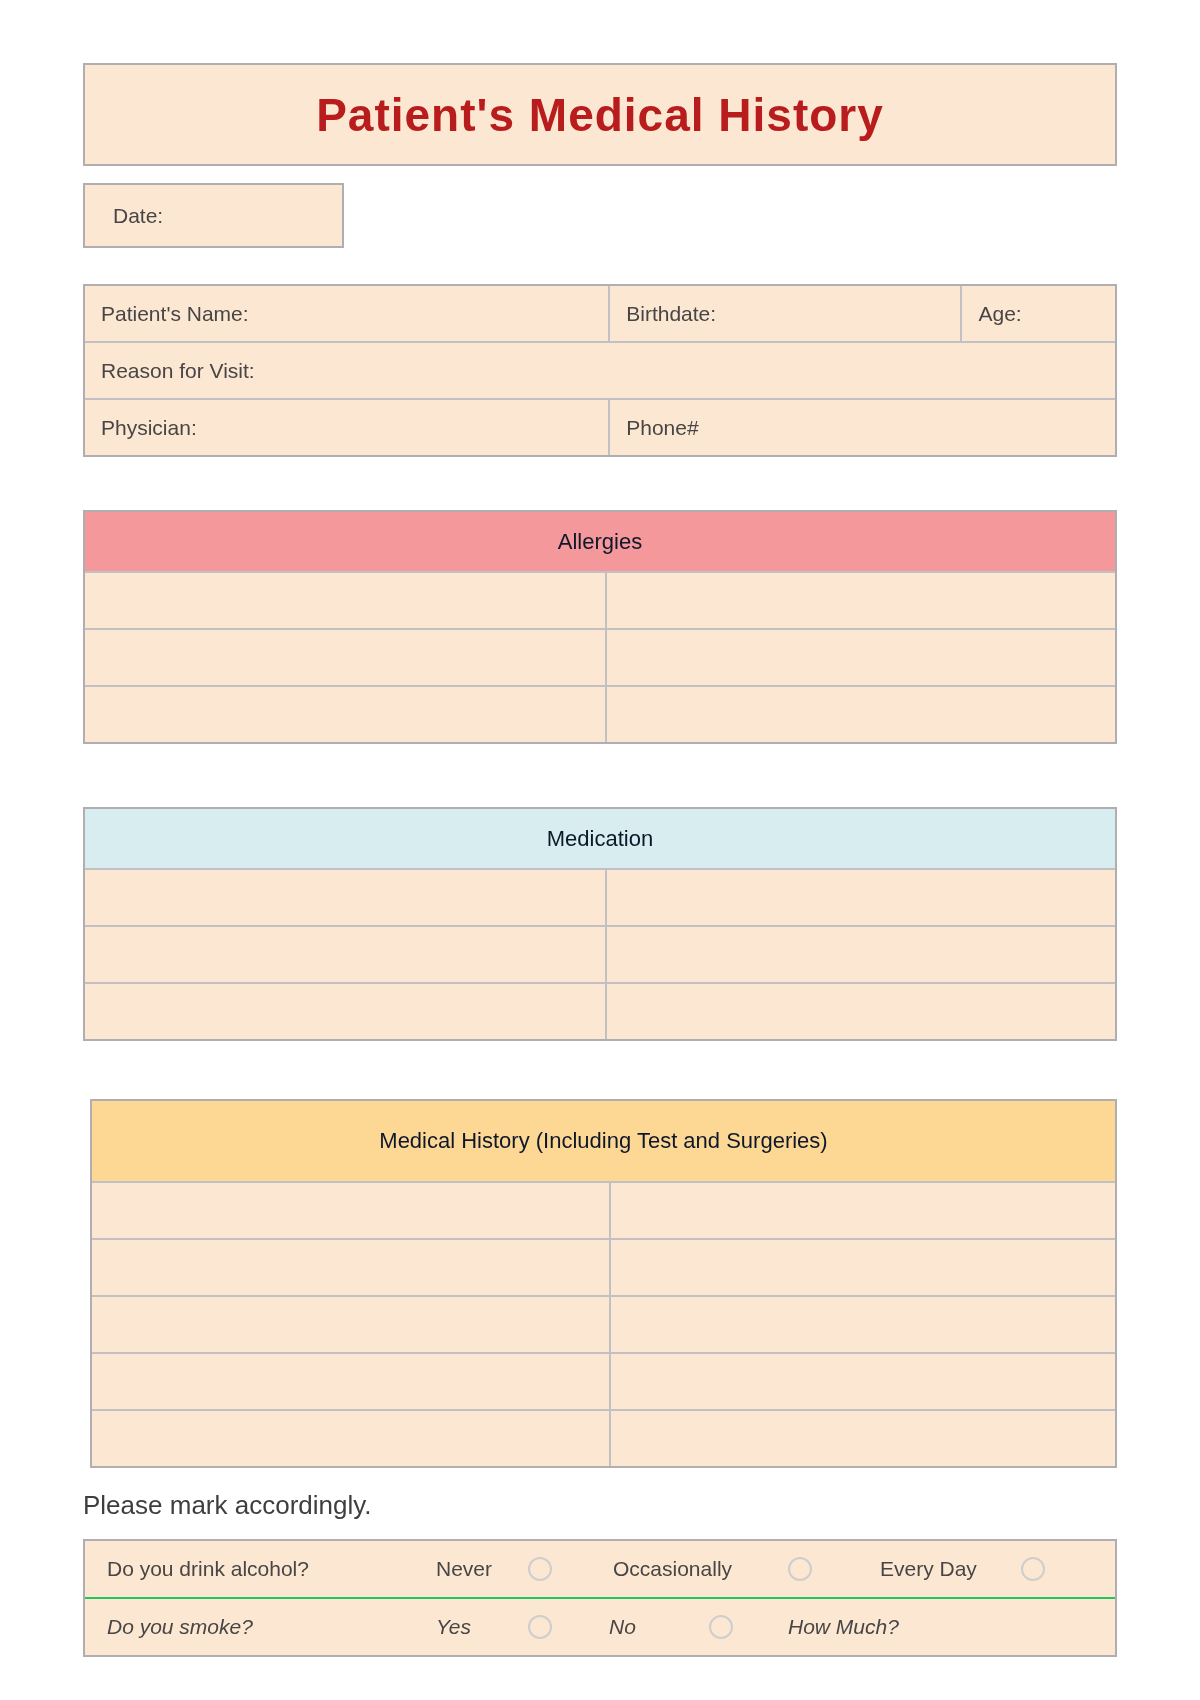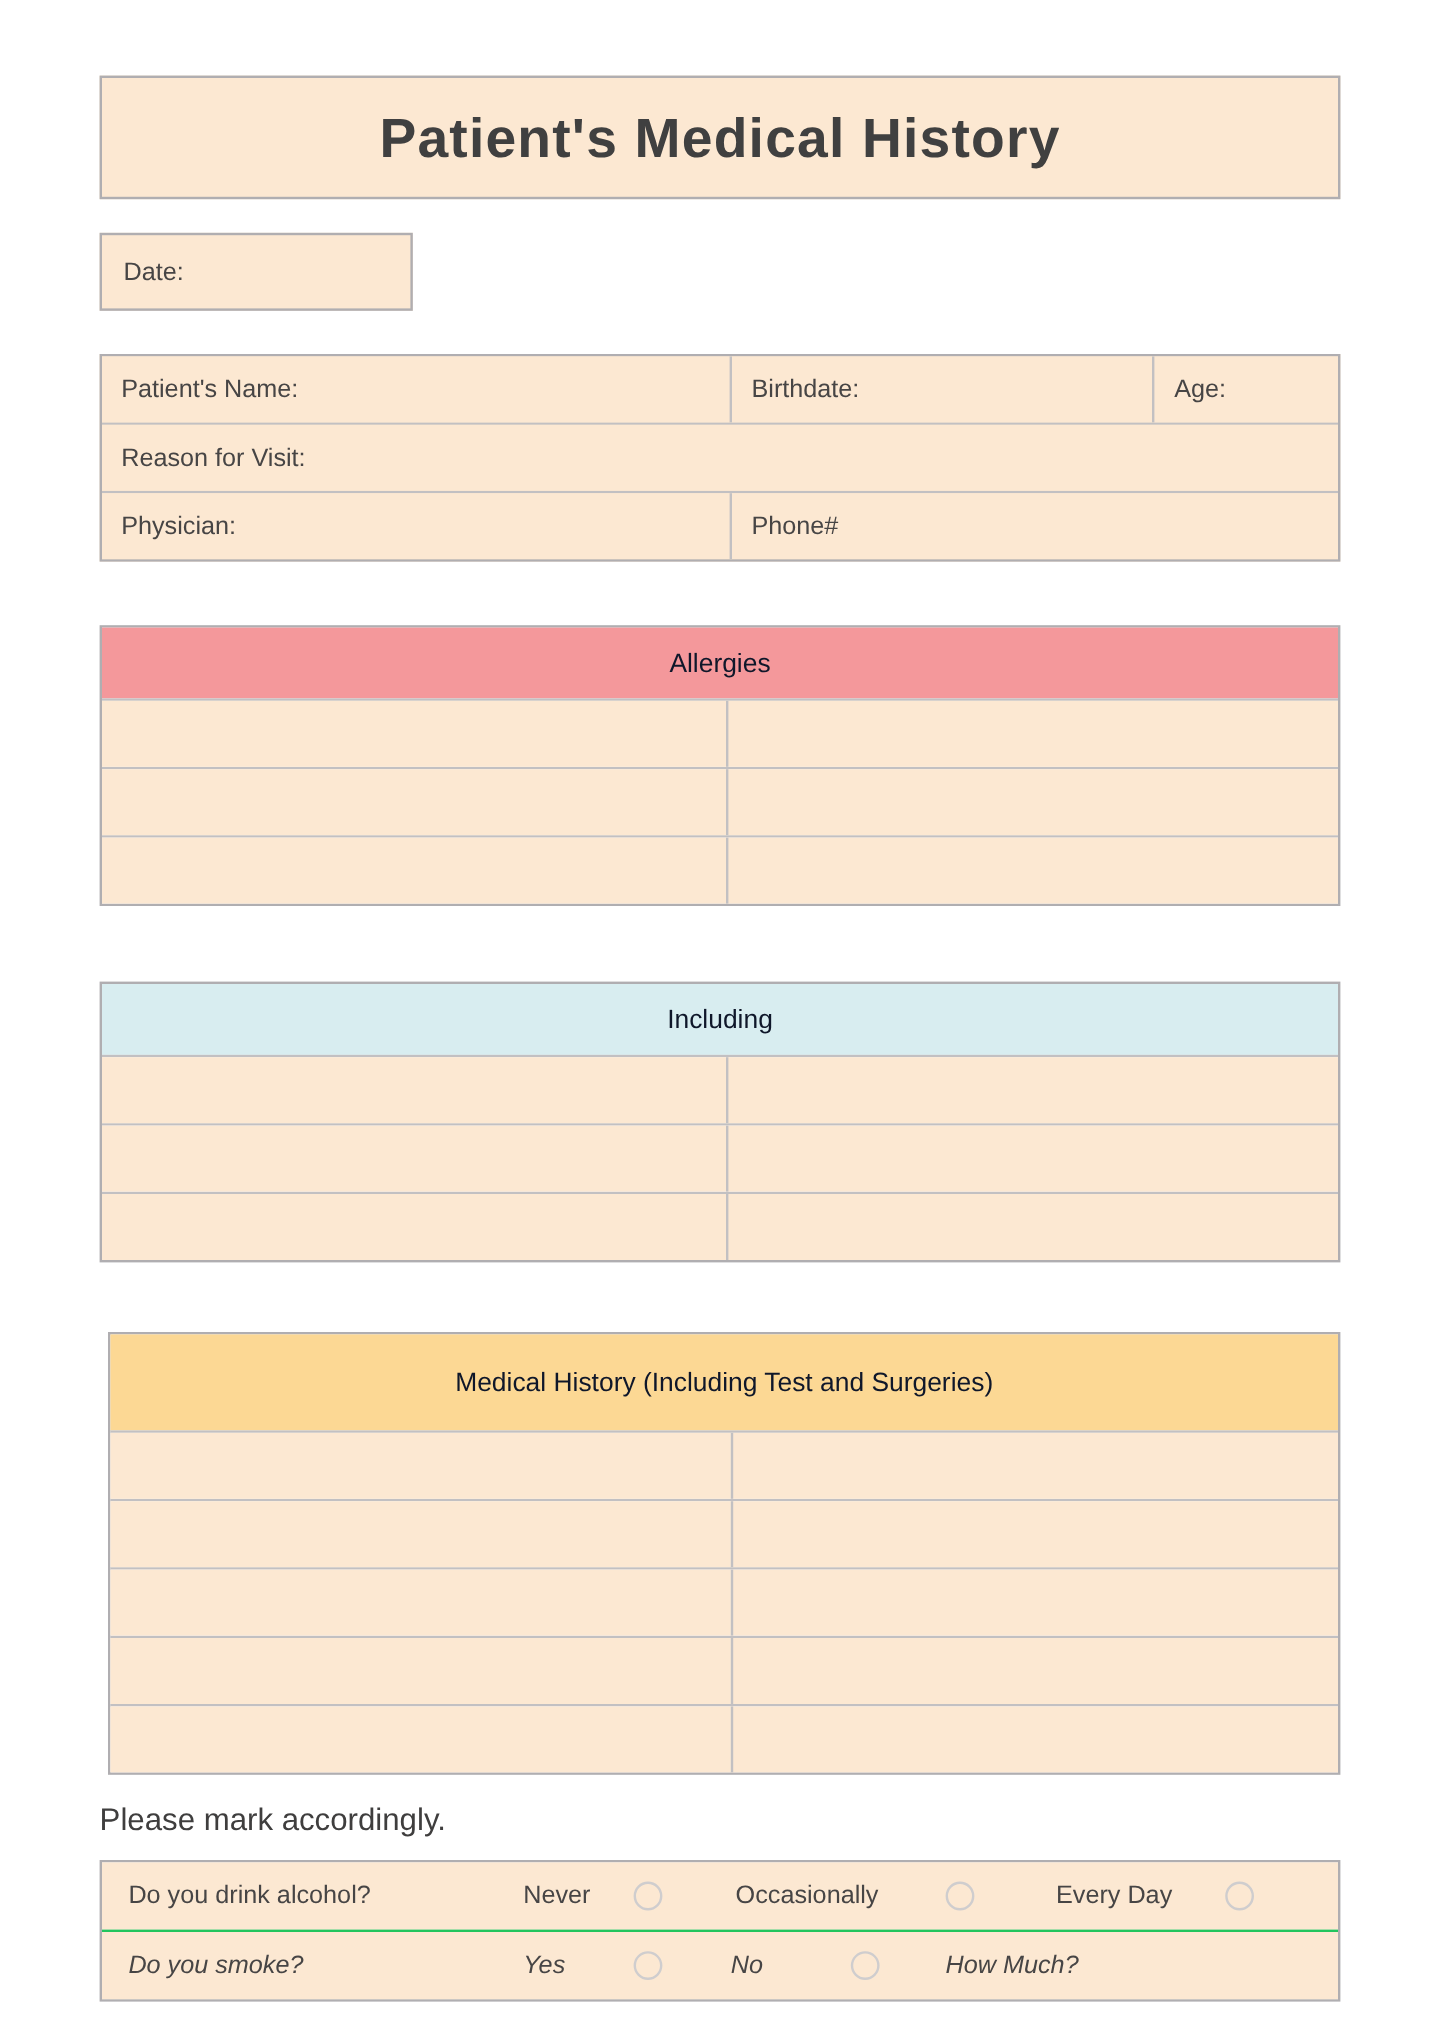--- a/index.html
+++ b/index.html
@@ -3,24 +3,24 @@
 <meta charset="utf-8">
 <style>
   html,body{margin:0;padding:0;background:#ffffff;}
   .page{position:relative;width:1200px;height:1700px;background:#ffffff;
         font-family:"Liberation Sans",sans-serif;color:#474545;overflow:hidden;}
   .content{position:absolute;left:83px;top:0;width:1034px;}
 
   .box{box-sizing:border-box;border:2px solid #b0aeb1;background:#fce8d2;}
 
   .title-box{margin-top:63px;height:103px;display:flex;align-items:center;justify-content:center;}
-  .title-text{font-size:46px;font-weight:800;color:#404040;letter-spacing:1px;}
+  .title-text{font-size:46px;font-weight:800;color:#b91c1c;letter-spacing:1px;}
 
-  .date-box{margin-top:28px;width:261px;height:65px;display:flex;align-items:center;
-            padding-left:18px;font-size:21px;}
+  .date-box{margin-top:17px;width:261px;height:65px;display:flex;align-items:center;
+            padding-left:28px;font-size:21px;}
 
   .info-table{margin-top:36px;}
   .info-row{display:grid;height:55px;}
   .info-row.r1{grid-template-columns:50.8% 34.2% 15%;}
   .info-row.r2{grid-template-columns:50.8% 49.2%;}
   .info-row.r3{grid-template-columns:100%;}
   .info-row + .info-row{border-top:2px solid #c2c0c2;}
   .info-cell{background:#fce8d2;display:flex;align-items:center;padding-left:16px;font-size:21px;}
   .info-cell + .info-cell{border-left:2px solid #c2c0c2;}
 
@@ -92,21 +92,21 @@
             <div class="t-cell t-cell-right"></div>
           </div>
           <div class="t-row">
             <div class="t-cell"></div>
             <div class="t-cell t-cell-right"></div>
           </div>
         </div>
     </div>
 
     <div class="section sec-medication">
-      <div class="sec-header" style="background: rgb(216, 237, 240);">Including</div>
+      <div class="sec-header" style="background: rgb(216, 237, 240);">Medication</div>
       <div>
           <div class="t-row">
             <div class="t-cell"></div>
             <div class="t-cell t-cell-right"></div>
           </div>
           <div class="t-row">
             <div class="t-cell"></div>
             <div class="t-cell t-cell-right"></div>
           </div>
           <div class="t-row">

